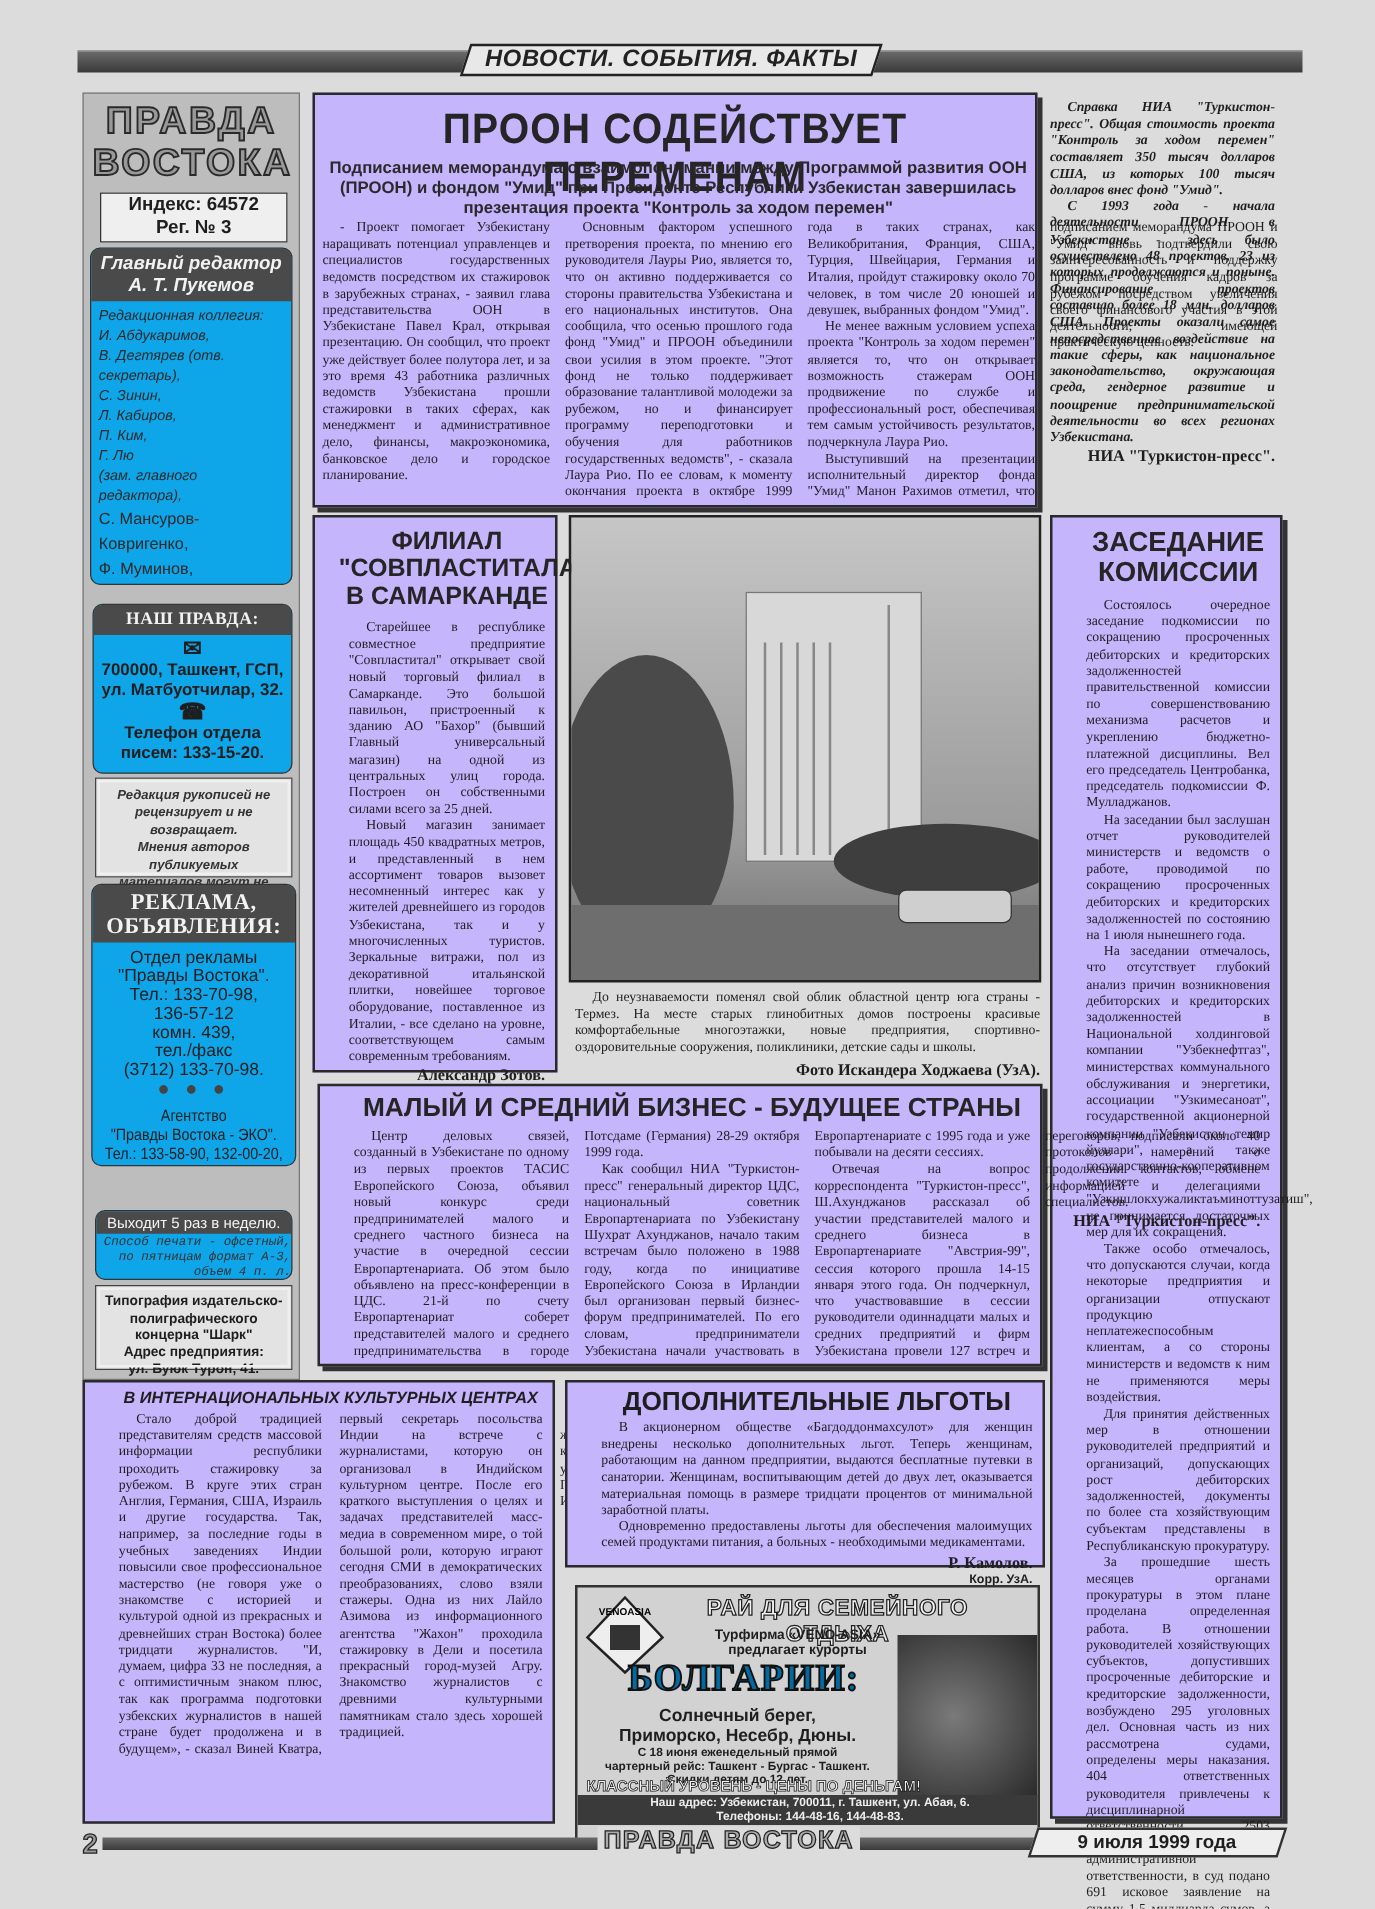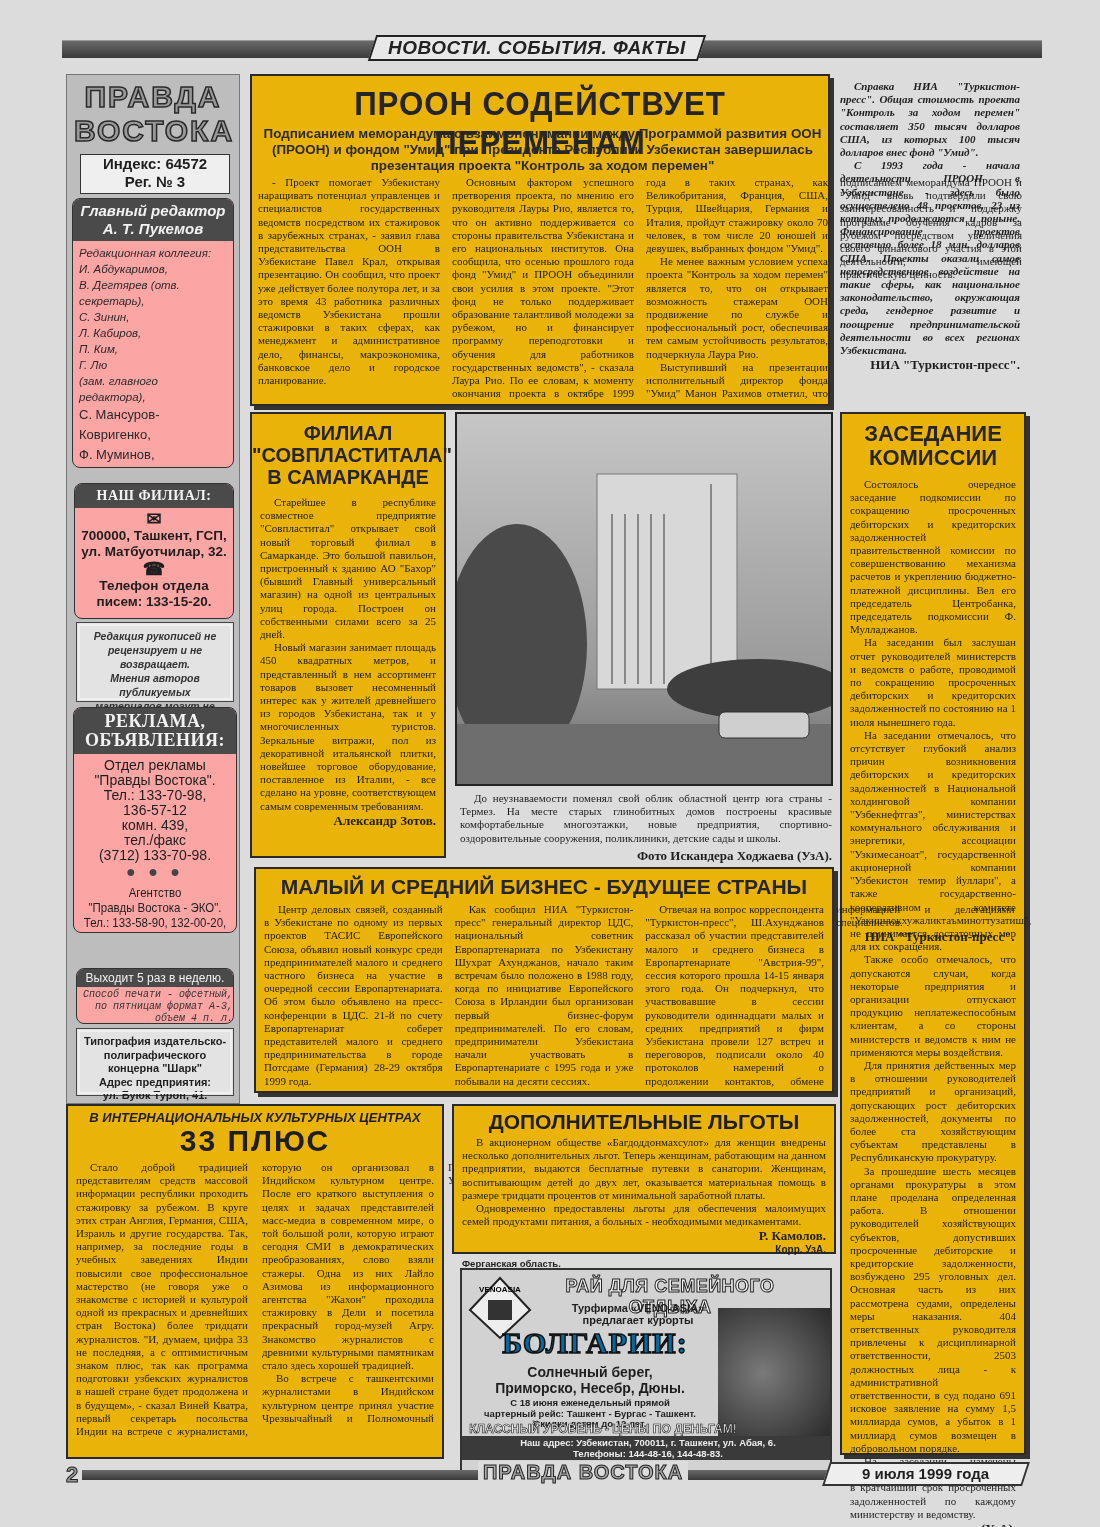--- a/index.html
+++ b/index.html
@@ -42,21 +42,21 @@
     left: 74px; top: 80px; width: 158px; height: 74px;
     text-align: center; font-family: "Liberation Sans", sans-serif; font-weight: bold;
     font-size: 30px; line-height: 34px; color: #999; letter-spacing: 2px;
     -webkit-text-stroke: 1.5px #2a2a2a; text-transform: uppercase;
   }
   .index-box {
     left: 80px; top: 154px; width: 150px; height: 40px;
     background: #efefef; border: 1px solid #333; text-align: center;
     font-family: "Liberation Sans", sans-serif; font-weight: bold; font-size: 15px; line-height: 18px;
   }
-  .rounded { border-radius: 8px; border: 1.5px solid #333; background: #fca5a5; overflow: hidden; }
+  .rounded { border-radius: 8px; border: 1.5px solid #333; background: #0ea5e9; overflow: hidden; }
   .dark-head {
     background: #4a4a4a; color: #f2f2f2; text-align: center;
   }
   .editor-box { left: 72px; top: 198px; width: 162px; height: 270px; }
   .editor-box .dark-head {
     font-family: "Liberation Sans", sans-serif; font-weight: bold; font-style: italic;
     font-size: 15px; line-height: 18px; padding: 3px 0;
   }
   .editor-box ul { list-style: none; padding: 4px 6px; font-family: "Liberation Sans", sans-serif; font-style: italic; font-size: 11.5px; line-height: 16px; color: #2a2a2a; }
   .editor-box ul li.big { font-size: 13px; line-height: 20px; font-style: normal; }
@@ -78,21 +78,21 @@
   .freq-box { left: 76px; top: 968px; width: 158px; height: 56px; }
   .freq-box .dark-head { font-family: "Liberation Sans", sans-serif; font-size: 12px; padding: 2px 0; }
   .freq-box .body { text-align: right; font-family: Liberation Mono, monospace; font-style: italic; font-size: 10px; line-height: 12px; padding-top: 2px; color: #333; }
   .printer-box {
     left: 76px; top: 1028px; width: 158px; height: 68px;
     border: 1px solid #444; background: #e3e3e3; outline: 2px solid #efefef; outline-offset: -4px;
     text-align: center; font-family: "Liberation Sans", sans-serif; font-weight: bold; font-size: 11px; line-height: 13.5px; padding-top: 6px;
   }
 
   
-  .box { border: 2px solid #2a2a2a; background: #eab308; }
+  .box { border: 2px solid #2a2a2a; background: #c4b5fd; padding-left: 19px; }
   .shadow { box-shadow: 4px 4px 0 #333; }
   .a1 { left: 250px; top: 74px; width: 580px; height: 332px; }
   .a1-title {
     left: 250px; top: 84px; width: 580px; text-align: center;
     font-family: "Liberation Sans", sans-serif; font-weight: bold; font-size: 34px; letter-spacing: 1px; color: #252525;
     transform: scaleX(0.92);
   }
   .a1-sub {
     left: 260px; top: 126px; width: 565px; text-align: center;
     font-family: "Liberation Sans", sans-serif; font-weight: bold; font-size: 13.4px; line-height: 16px; color: #2a2a2a;
@@ -181,21 +181,21 @@
     <li>Г. Лю</li>
     <li>(зам. главного редактора),</li>
     <li class="big">С. Мансуров-Ковригенко,</li>
     <li class="big">Ф. Муминов,</li>
     <li class="big">Ю. Хамдамов,</li>
 
   </ul>
 </div>
 
 <div class="abs rounded address-box">
-  <div class="dark-head">НАШ ФИЛИАЛ:</div>
+  <div class="dark-head">НАШ ПРАВДА:</div>
   <div class="body">
     <span class="icon-glyph">✉</span>
     <div>700000, Ташкент, ГСП,</div>
     <div>ул. Матбуотчилар, 32.</div>
     <span class="icon-glyph">☎</span>
     <div>Телефон отдела</div>
     <div>писем: 133-15-20.</div>
   </div>
 </div>
 
@@ -319,21 +319,20 @@
   <div class="cols serif-body">
     <p>Центр деловых связей, созданный в Узбекистане по одному из первых проектов ТАСИС Европейского Союза, объявил новый конкурс среди предпринимателей малого и среднего частного бизнеса на участие в очередной сессии Европартенариата. Об этом было объявлено на пресс-конференции в ЦДС. 21-й по счету Европартенариат соберет представителей малого и среднего предпринимательства в городе Потсдаме (Германия) 28-29 октября 1999 года.</p>
     <p>Как сообщил НИА "Туркистон-пресс" генеральный директор ЦДС, национальный советник Европартенариата по Узбекистану Шухрат Ахунджанов, начало таким встречам было положено в 1988 году, когда по инициативе Европейского Союза в Ирландии был организован первый бизнес-форум предпринимателей. По его словам, предприниматели Узбекистана начали участвовать в Европартенариате с 1995 года и уже побывали на десяти сессиях.</p>
     <p>Отвечая на вопрос корреспондента "Туркистон-пресс", Ш.Ахунджанов рассказал об участии представителей малого и среднего бизнеса в Европартенариате "Австрия-99", сессия которого прошла 14-15 января этого года. Он подчеркнул, что участвовавшие в сессии руководители одиннадцати малых и средних предприятий и фирм Узбекистана провели 127 встреч и переговоров, подписали около 40 протоколов намерений о продолжении контактов, обмене информацией и делегациями специалистов.</p>
     <p class="sign">НИА "Туркистон-пресс".</p>
   </div>
 </div>
 
 <div class="abs box a5">
   <div class="a5-kicker">В ИНТЕРНАЦИОНАЛЬНЫХ КУЛЬТУРНЫХ ЦЕНТРАХ</div>
-  <div class="a5-title">33 ПЛЮС</div>
   <div class="cols serif-body">
     <p>Стало доброй традицией представителям средств массовой информации республики проходить стажировку за рубежом. В круге этих стран Англия, Германия, США, Израиль и другие государства. Так, например, за последние годы в учебных заведениях Индии повысили свое профессиональное мастерство (не говоря уже о знакомстве с историей и культурой одной из прекрасных и древнейших стран Востока) более тридцати журналистов. "И, думаем, цифра 33 не последняя, а с оптимистичным знаком плюс, так как программа подготовки узбекских журналистов в нашей стране будет продолжена и в будущем», - сказал Виней Кватра, первый секретарь посольства Индии на встрече с журналистами, которую он организовал в Индийском культурном центре. После его краткого выступления о целях и задачах представителей масс-медиа в современном мире, о той большой роли, которую играют сегодня СМИ в демократических преобразованиях, слово взяли стажеры. Одна из них Лайло Азимова из информационного агентства "Жахон" проходила стажировку в Дели и посетила прекрасный город-музей Агру. Знакомство журналистов с древними культурными памятникам стало здесь хорошей традицией.</p>
     <p>Во встрече с ташкентскими журналистами в Индийском культурном центре принял участие Чрезвычайный и Полномочный Посол Республики Индия в Узбекистане Б.К.Митра.</p>
     <p class="sign">(Соб.инф.)</p>
   </div>
 </div>
 
 <div class="abs box a6">
   <div class="a6-title">ДОПОЛНИТЕЛЬНЫЕ ЛЬГОТЫ</div>
   <div class="text serif-body">

